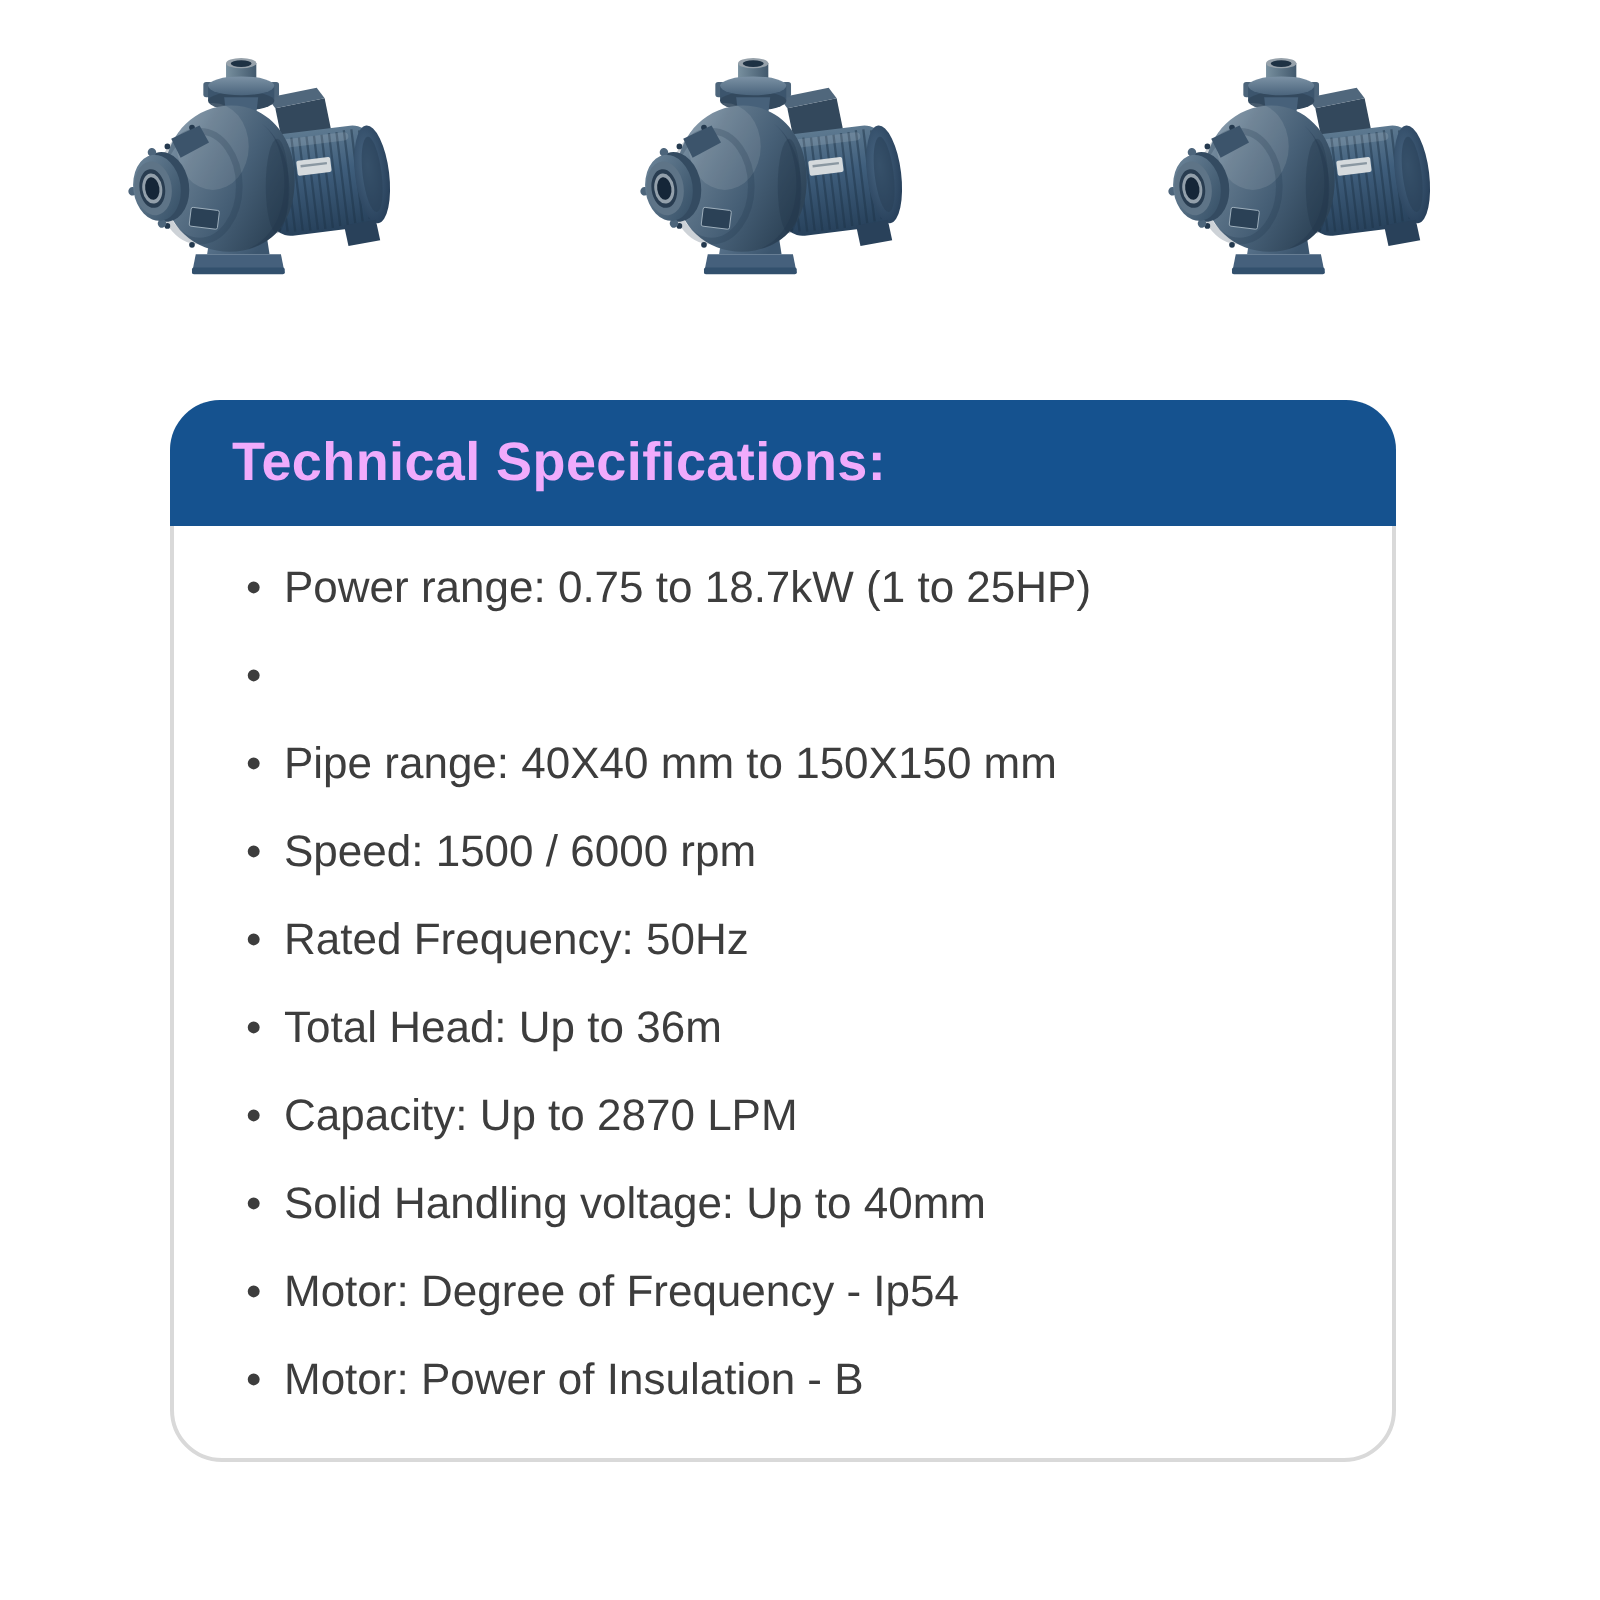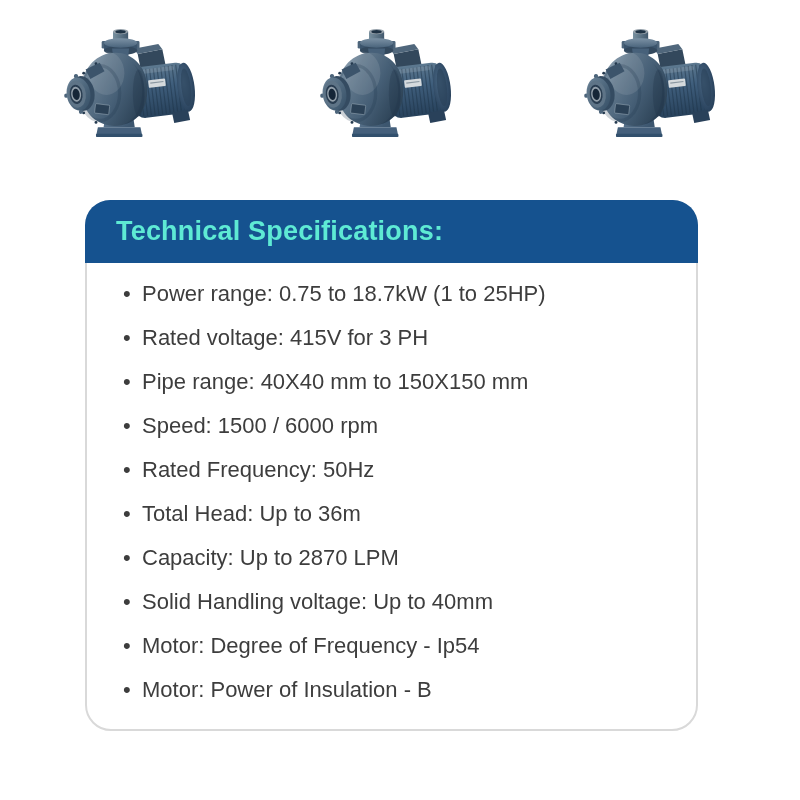--- a/index.html
+++ b/index.html
@@ -17,21 +17,21 @@
     position:absolute; left:85px; top:200px; width:613px;
     background:#ffffff; border:2px solid #d9d9d9; border-radius:26px;
     box-sizing:border-box; padding-bottom:10px;
   }
   .spec-header {
     background:#15528f; height:63px; margin:-2px -2px 0 -2px;
     border-radius:25px 25px 0 0; display:flex; align-items:center;
     padding-left:31px;
   }
   .spec-header-label {
-    color:#5eead4; font-size:27px; font-weight:bold; letter-spacing:0.2px;
+    color:#f0abfc; font-size:27px; font-weight:bold; letter-spacing:0.2px;
   }
   .spec-list { list-style:none; margin:0; padding:16px 18px 0 36px; }
   .spec-item {
     display:flex; font-size:22px; color:#3d3d3d;
     line-height:30px; margin-bottom:14px;
   }
   .bullet { width:19px; flex:none; }
   .spec-lines { flex:1; }
   .line2 { display:block; padding-left:148px; }
   .line2:empty { display:none; }
@@ -148,21 +148,20 @@
       <span class="spec-header-label">Technical Specifications:</span>
     </div>
     <ul class="spec-list">
       <li class="spec-item">
         <span class="bullet">•</span>
         <div class="spec-lines"><span class="spec-text">Power range: 0.75 to 18.7kW (1 to 25HP)</span></div>
       </li>
       <li class="spec-item">
         <span class="bullet">•</span>
         <div class="spec-lines">
-          <span class="spec-text">Rated voltage: 415V for 3 PH</span>
         </div>
       </li>
       <li class="spec-item">
         <span class="bullet">•</span>
         <div class="spec-lines"><span class="spec-text">Pipe range: 40X40 mm to 150X150 mm</span></div>
       </li>
       <li class="spec-item">
         <span class="bullet">•</span>
         <div class="spec-lines"><span class="spec-text">Speed: 1500 / 6000 rpm</span></div>
       </li>

